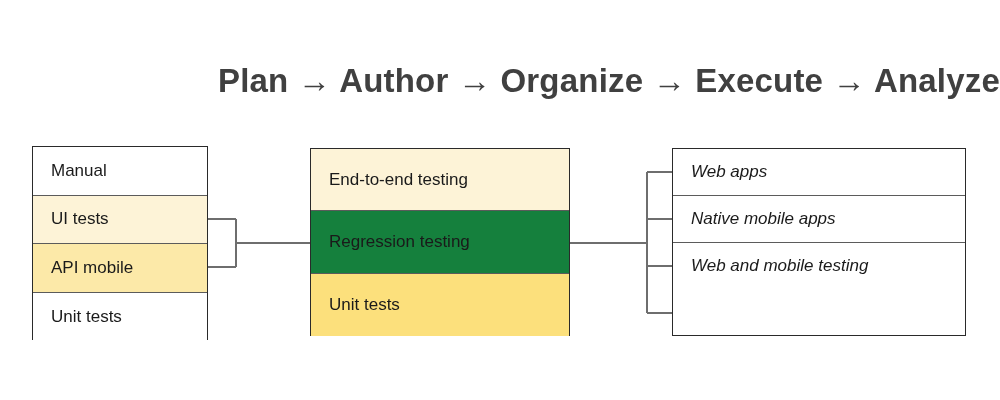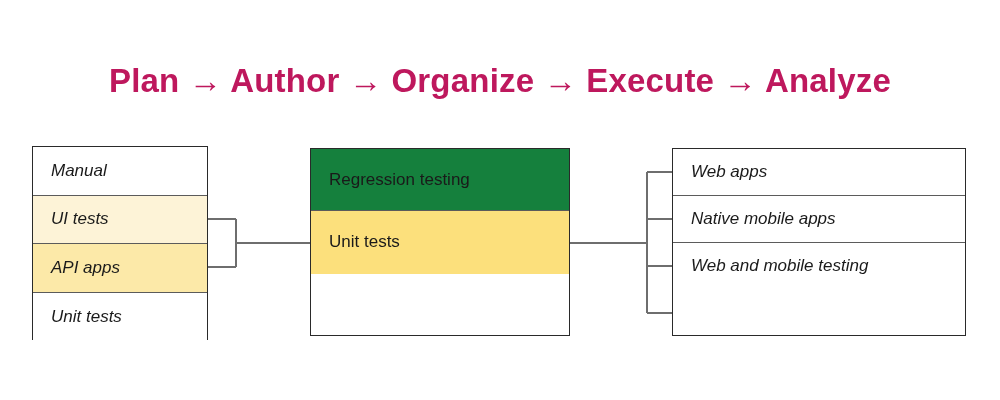--- a/index.html
+++ b/index.html
@@ -82,38 +82,41 @@
     stroke: #6e6e6e;
     stroke-width: 2;
     fill: none;
   }
 </style>
 </head>
 <body style="background: rgb(255, 255, 255);">
 
 <div id="canvas">
 
-  <div id="diagram-title" style="color: #be185d;">Plan → Author → Organize → Execute → Analyze</div>
+  <div id="diagram-title" style="color: #404040; text-align: right;">Plan → Author → Organize → Execute → Analyze</div>
 
-  <div class="col-box" id="left-column" style="border-color: rgb(42, 42, 42); font-style: italic;">
+  <div class="col-box" id="left-column" style="border-color: rgb(42, 42, 42);">
     <div class="row" style="background: rgb(255, 255, 255); border-bottom-color: rgb(91, 91, 91);">
       <span>Manual</span>
     </div>
     <div class="row" style="background: rgb(253, 243, 215); border-bottom-color: rgb(91, 91, 91);">
       <span>UI tests</span>
     </div>
     <div class="row" style="background: rgb(252, 233, 168); border-bottom-color: rgb(91, 91, 91);">
-      <span>API apps</span>
+      <span>API mobile</span>
     </div>
     <div class="row" style="background: rgb(255, 255, 255); border-bottom-color: rgb(91, 91, 91);">
       <span>Unit tests</span>
     </div>
   </div>
 
   <div class="col-box" id="middle-column" style="border-color: rgb(42, 42, 42);">
+    <div class="row" style="background: rgb(253, 243, 215); border-bottom-color: rgb(91, 91, 91);">
+      <span>End-to-end testing</span>
+    </div>
     <div class="row" style="background: #15803d; border-bottom-color: rgb(91, 91, 91);">
       <span>Regression testing</span>
     </div>
     <div class="row" style="background: rgb(252, 224, 124); border-bottom-color: rgb(91, 91, 91);">
       <span>Unit tests</span>
     </div>
   </div>
 
   <div class="col-box" id="right-column" style="border-color: rgb(42, 42, 42);">
     <div class="row" style="background: rgb(255, 255, 255); border-bottom-color: rgb(91, 91, 91);">

